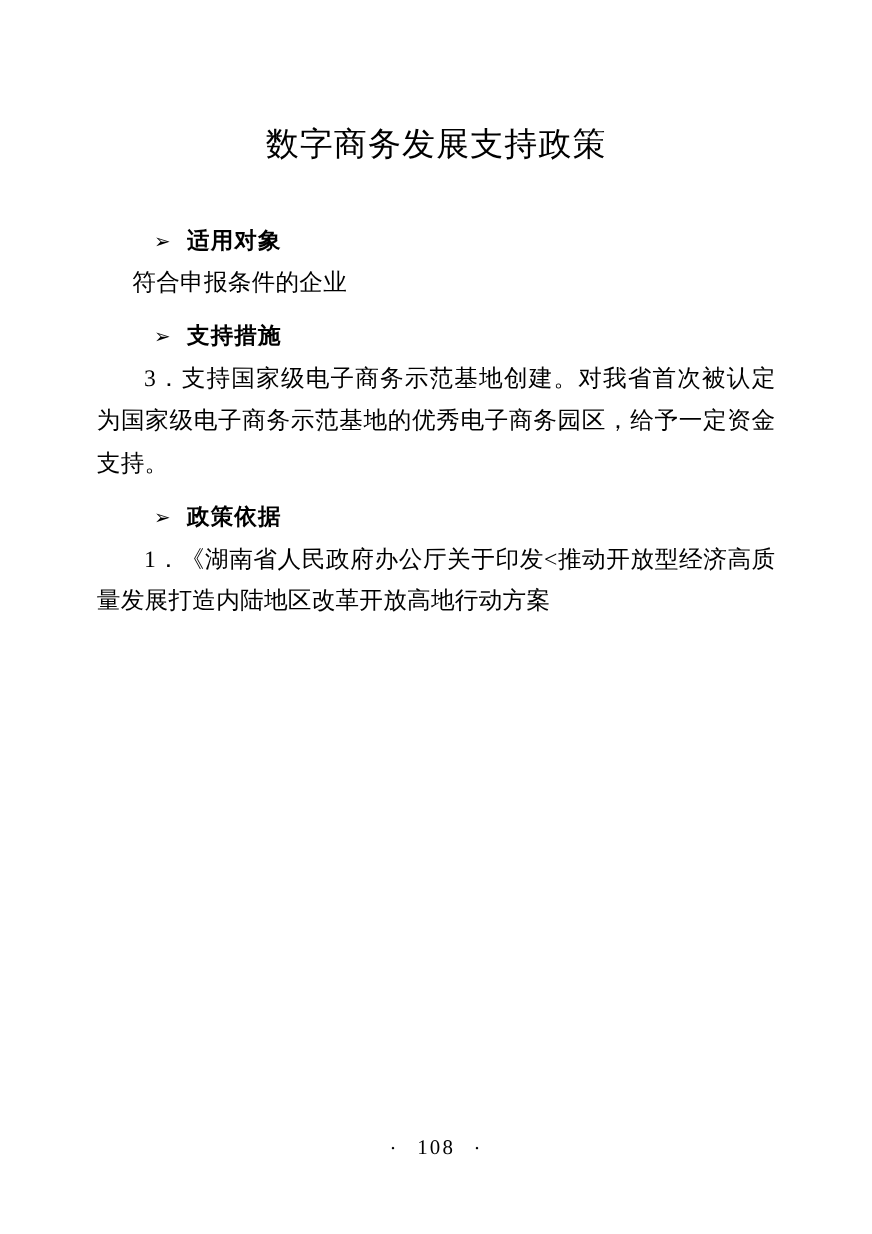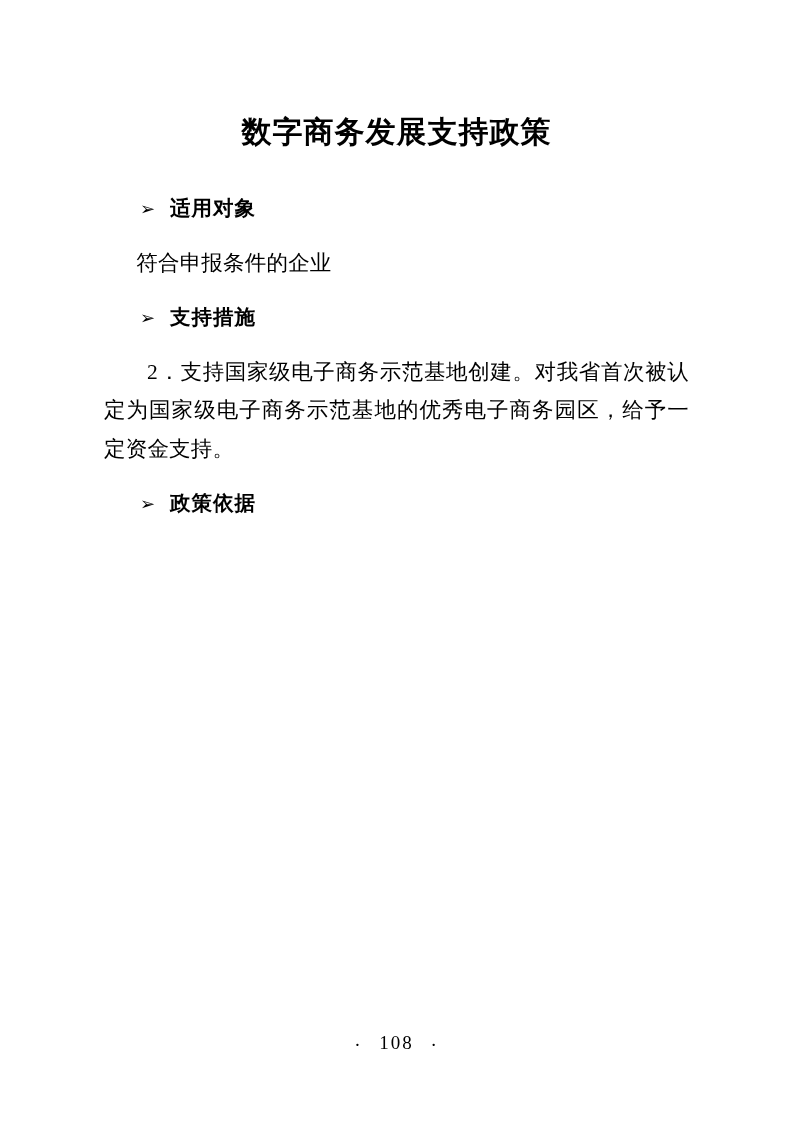--- a/index.html
+++ b/index.html
@@ -22,21 +22,21 @@
     width: 793px;
     height: 1122px;
     box-sizing: border-box;
     padding: 0 88px;
   }
   .doc-title {
     margin: 0;
     padding-top: 112px;
     text-align: center;
     font-family: "DejaVu Sans", "Liberation Sans", sans-serif;
-    font-weight: bold;
+    font-weight: normal;
     font-size: 30px;
     letter-spacing: 1px;
     line-height: 1.3;
   }
   .body-block {
     margin-top: 38px;
   }
   .section-heading {
     display: flex;
     align-items: baseline;
@@ -48,23 +48,24 @@
   }
   .section-heading .bullet {
     display: inline-block;
     width: 30px;
     font-family: "DejaVu Sans", "Liberation Sans", sans-serif;
     font-size: 18px;
     font-weight: bold;
   }
   .section-heading .heading-text {
     letter-spacing: 1px;
+    margin-top: 10px;
   }
   p.para {
-    margin: 16px;
+    margin: 0;
     font-size: 21.5px;
     line-height: 1.78;
     text-indent: 2em;
     text-align: justify;
     letter-spacing: 0.2px;
   }
   p.para.plain {
     text-indent: 1.5em;
   }
   .page-footer {
@@ -100,26 +101,27 @@
     <div class="section-heading">
       <span class="bullet">➢</span>
       <span class="heading-text">适用对象</span>
     </div>
     <p class="para plain">符合申报条件的企业</p>
 
     <div class="section-heading">
       <span class="bullet">➢</span>
       <span class="heading-text">支持措施</span>
     </div>
-    <p class="para">2．支持国家级电子商务示范基地创建。对我省首次被认定为国家级电子商务示范基地的优秀电子商务园区，给予一定资金支持。</p>
+    <p class="para">3．支持国家级电子商务示范基地创建。对我省首次被认定为国家级电子商务示范基地的优秀电子商务园区，给予一定资金支持。</p>
 
     <div class="section-heading">
       <span class="bullet">➢</span>
       <span class="heading-text">政策依据</span>
     </div>
+    <p class="para">1．《湖南省人民政府办公厅关于印发&lt;推动开放型经济高质量发展打造内陆地区改革开放高地行动方案</p>
 
   </div>
 
   <div class="page-footer">
     <span class="dot">·</span>
     <span class="num">108</span>
     <span class="dot">·</span>
   </div>
 
 </div>

